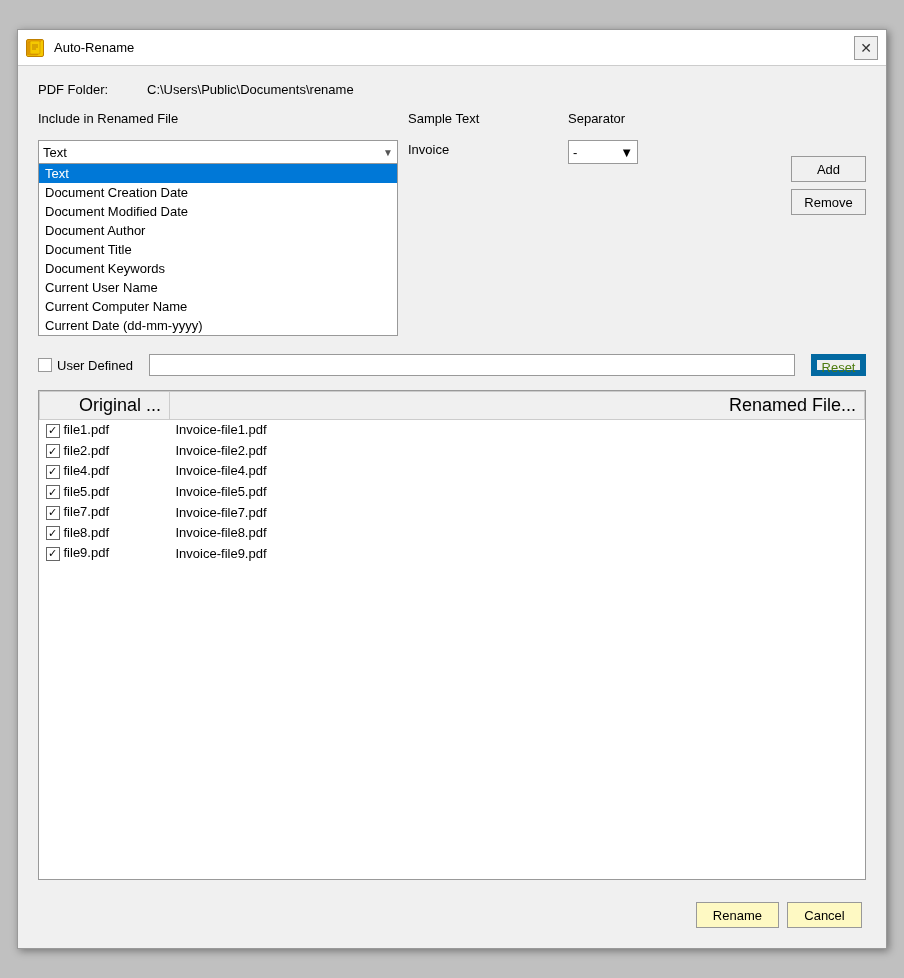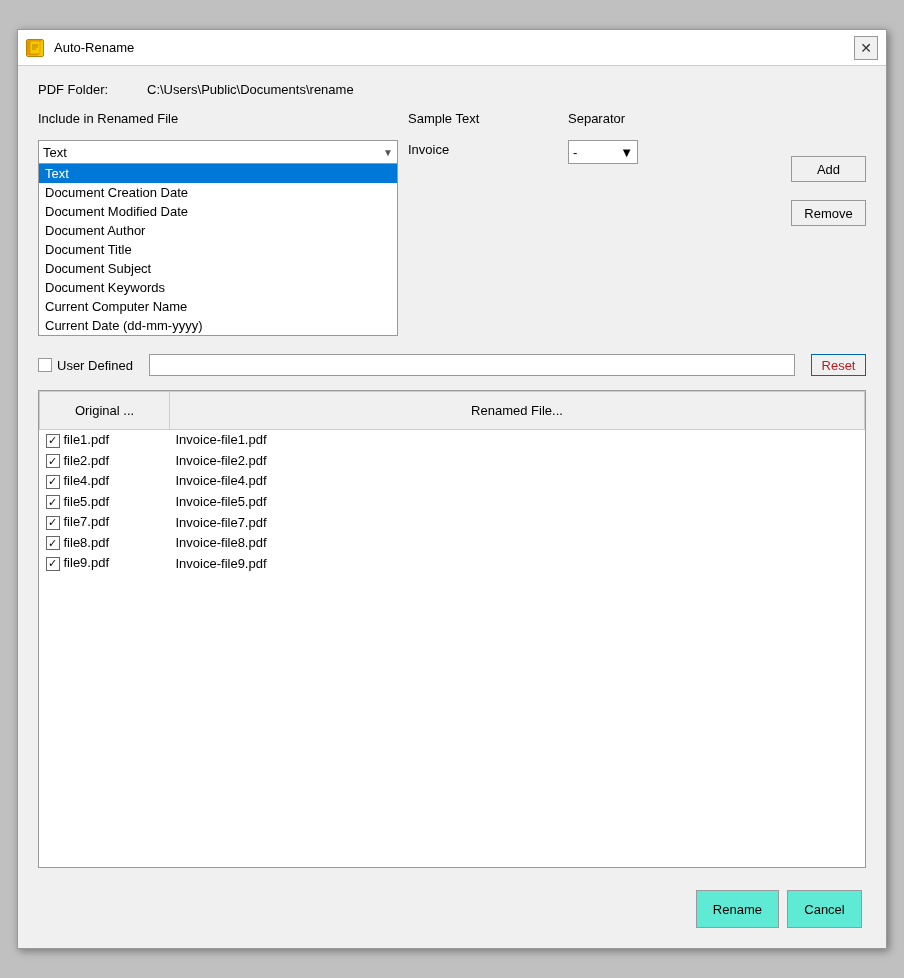--- a/index.html
+++ b/index.html
@@ -156,21 +156,21 @@
       background: #fff;
       display: flex;
       align-items: center;
       justify-content: space-between;
       padding: 0 4px;
       cursor: pointer;
     }
     .action-buttons-col {
       display: flex;
       flex-direction: column;
-      gap: 18px;
+      gap: 7px;
       margin-left: auto;
       padding-top: 16px;
       justify-content: flex-start;
       align-items: flex-end;
     }
     .btn {
       min-width: 75px;
       height: 26px;
       border: 1px solid #999;
       background: #f0f0f0;
@@ -207,42 +207,42 @@
       flex: 1;
       height: 22px;
       border: 1px solid #999;
       background: #fff;
       font-size: 13px;
       padding: 0 4px;
     }
     .reset-btn {
       min-width: 55px;
       height: 22px;
-      border: 1px solid #0369a1;
+      border: 6px solid #0369a1;
       background: #f0f0f0;
       cursor: pointer;
       font-size: 13px;
-      color: #b91c1c;
+      color: #4d7c0f;
     }
     .file-table-container {
       border: 1px solid #999;
       background: #fff;
       flex: 1;
       min-height: 340px;
     }
     .file-table {
       width: 100%;
       border-collapse: collapse;
     }
     .file-table th {
       background: #f0f0f0;
       border: 1px solid #ccc;
-      padding: 11px 8px;
-      text-align: center;
-      font-size: 13px;
+      padding: 3px 8px;
+      text-align: right;
+      font-size: 18px;
       font-weight: normal;
     }
     .file-table td {
       padding: 2px 6px;
       font-size: 13px;
       border-bottom: 1px solid transparent;
       white-space: nowrap;
     }
     .file-checkbox {
       width: 14px;
@@ -261,23 +261,23 @@
       color: #000;
     }
     .bottom-buttons {
       display: flex;
       justify-content: flex-end;
       gap: 8px;
       padding: 8px 4px 4px 0;
     }
     .bottom-btn {
       min-width: 75px;
-      height: 38px;
-      border: 1px solid #999;
-      background: #5eead4;
+      height: 26px;
+      border: 1px solid #999;
+      background: #fef9c3;
       cursor: pointer;
       font-size: 13px;
       padding: 0 16px;
     }
   </style>
 </head>
 <body>
 
 <div class="window">
 
@@ -319,22 +319,22 @@
           <span class="dropdown-arrow">▼</span>
         </div>
 
         <div class="dropdown-list">
           <div class="dropdown-list-inner" id="dropdown-list-inner">
           <div class="dropdown-item selected">Text</div>
               <div class="dropdown-item">Document Creation Date</div>
               <div class="dropdown-item">Document Modified Date</div>
               <div class="dropdown-item">Document Author</div>
               <div class="dropdown-item">Document Title</div>
-              <div class="dropdown-item">Document Subject</div>
               <div class="dropdown-item">Document Keywords</div>
+              <div class="dropdown-item">Current User Name</div>
               <div class="dropdown-item">Current Computer Name</div>
               <div class="dropdown-item">Current Date (dd-mm-yyyy)</div>
             </div>
         </div>
       </div>
 
       <div class="sample-value-col">
         <span class="sample-text-value">Invoice</span>
       </div>
 

